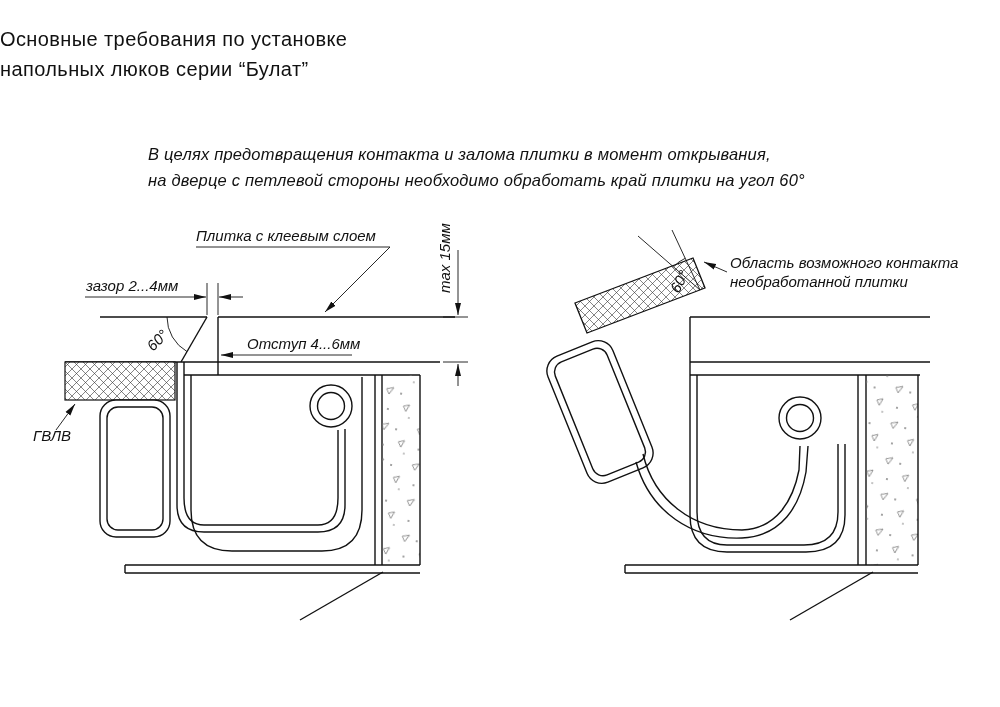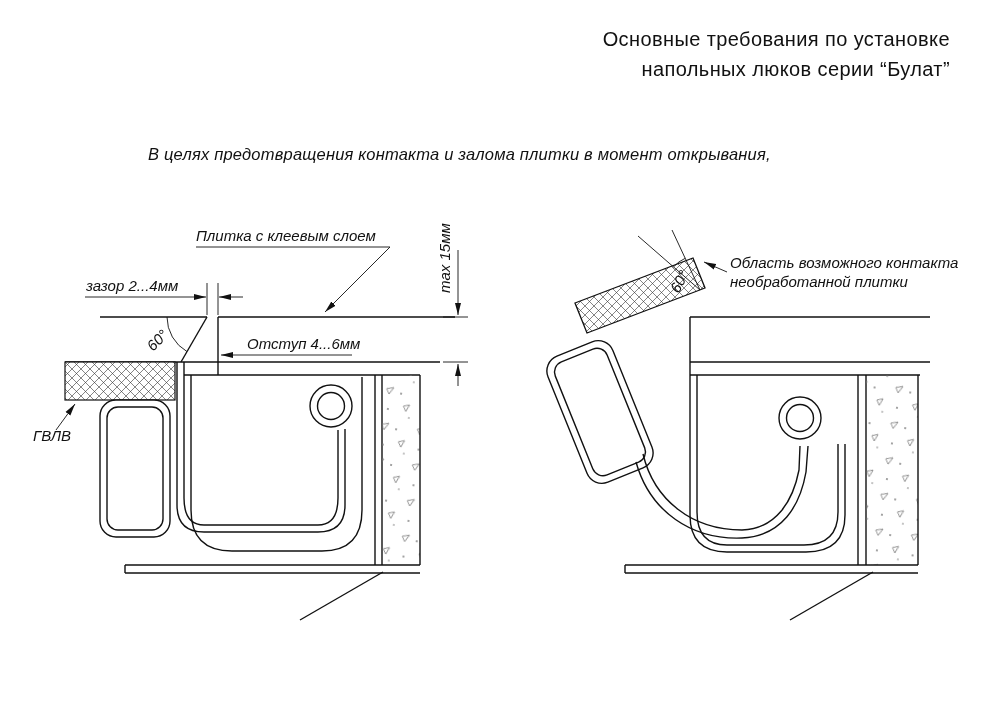--- a/index.html
+++ b/index.html
@@ -1,18 +1,18 @@
 <!DOCTYPE html>
 <html><head>
 <meta charset="utf-8">
 <style>
   html,body{margin:0;padding:0;background:#fff;}
   .page{position:relative;width:1000px;height:707px;background:#fff;overflow:hidden;
         font-family:"Liberation Sans",sans-serif;color:#111;}
-  .title{position:absolute;top:24px;left:0;width:950px;text-align:right;
+  .title{position:absolute;top:24px;left:0;width:950px;text-align:left;
          font-size:20px;line-height:1.5;letter-spacing:.4px;color:#111;}
   .note{position:absolute;top:142px;left:148px;font-size:16.5px;font-style:italic;
         line-height:1.55;color:#111;letter-spacing:.2px;}
   svg{position:absolute;top:0;left:0;}
   .lbl{font-family:"Liberation Sans",sans-serif;font-style:italic;font-size:15px;fill:#111;}
   .thin{stroke:#111;stroke-width:.9;fill:none;}
   .main{stroke:#111;stroke-width:1.4;fill:none;}
   .mainw{stroke:#111;stroke-width:1.4;fill:#fff;}
 </style>
 </head>
@@ -20,20 +20,21 @@
 
 <div class="page">
 
   <div class="title">
     <div>Основные требования по установке</div>
     <div>напольных люков серии “Булат”</div>
   </div>
 
   <div class="note">
     <div>В целях предотвращения контакта и залома плитки в момент открывания,</div>
+    <div>на дверце с петлевой стороны необходимо обработать край плитки на угол 60°</div>
   </div>
 
   <svg width="1000" height="707" viewBox="0 0 1000 707">
     <defs>
       <marker id="arr" markerWidth="13" markerHeight="8" refX="12" refY="4" orient="auto" markerUnits="userSpaceOnUse">
         <path d="M0,1 L12,4 L0,7 Z" fill="#111"></path>
       </marker>
       <pattern id="xhatch" width="9" height="9" patternUnits="userSpaceOnUse">
         <path d="M0,0 L9,9 M9,0 L0,9" stroke="#333" stroke-width="0.6" fill="none"></path>
       </pattern>

